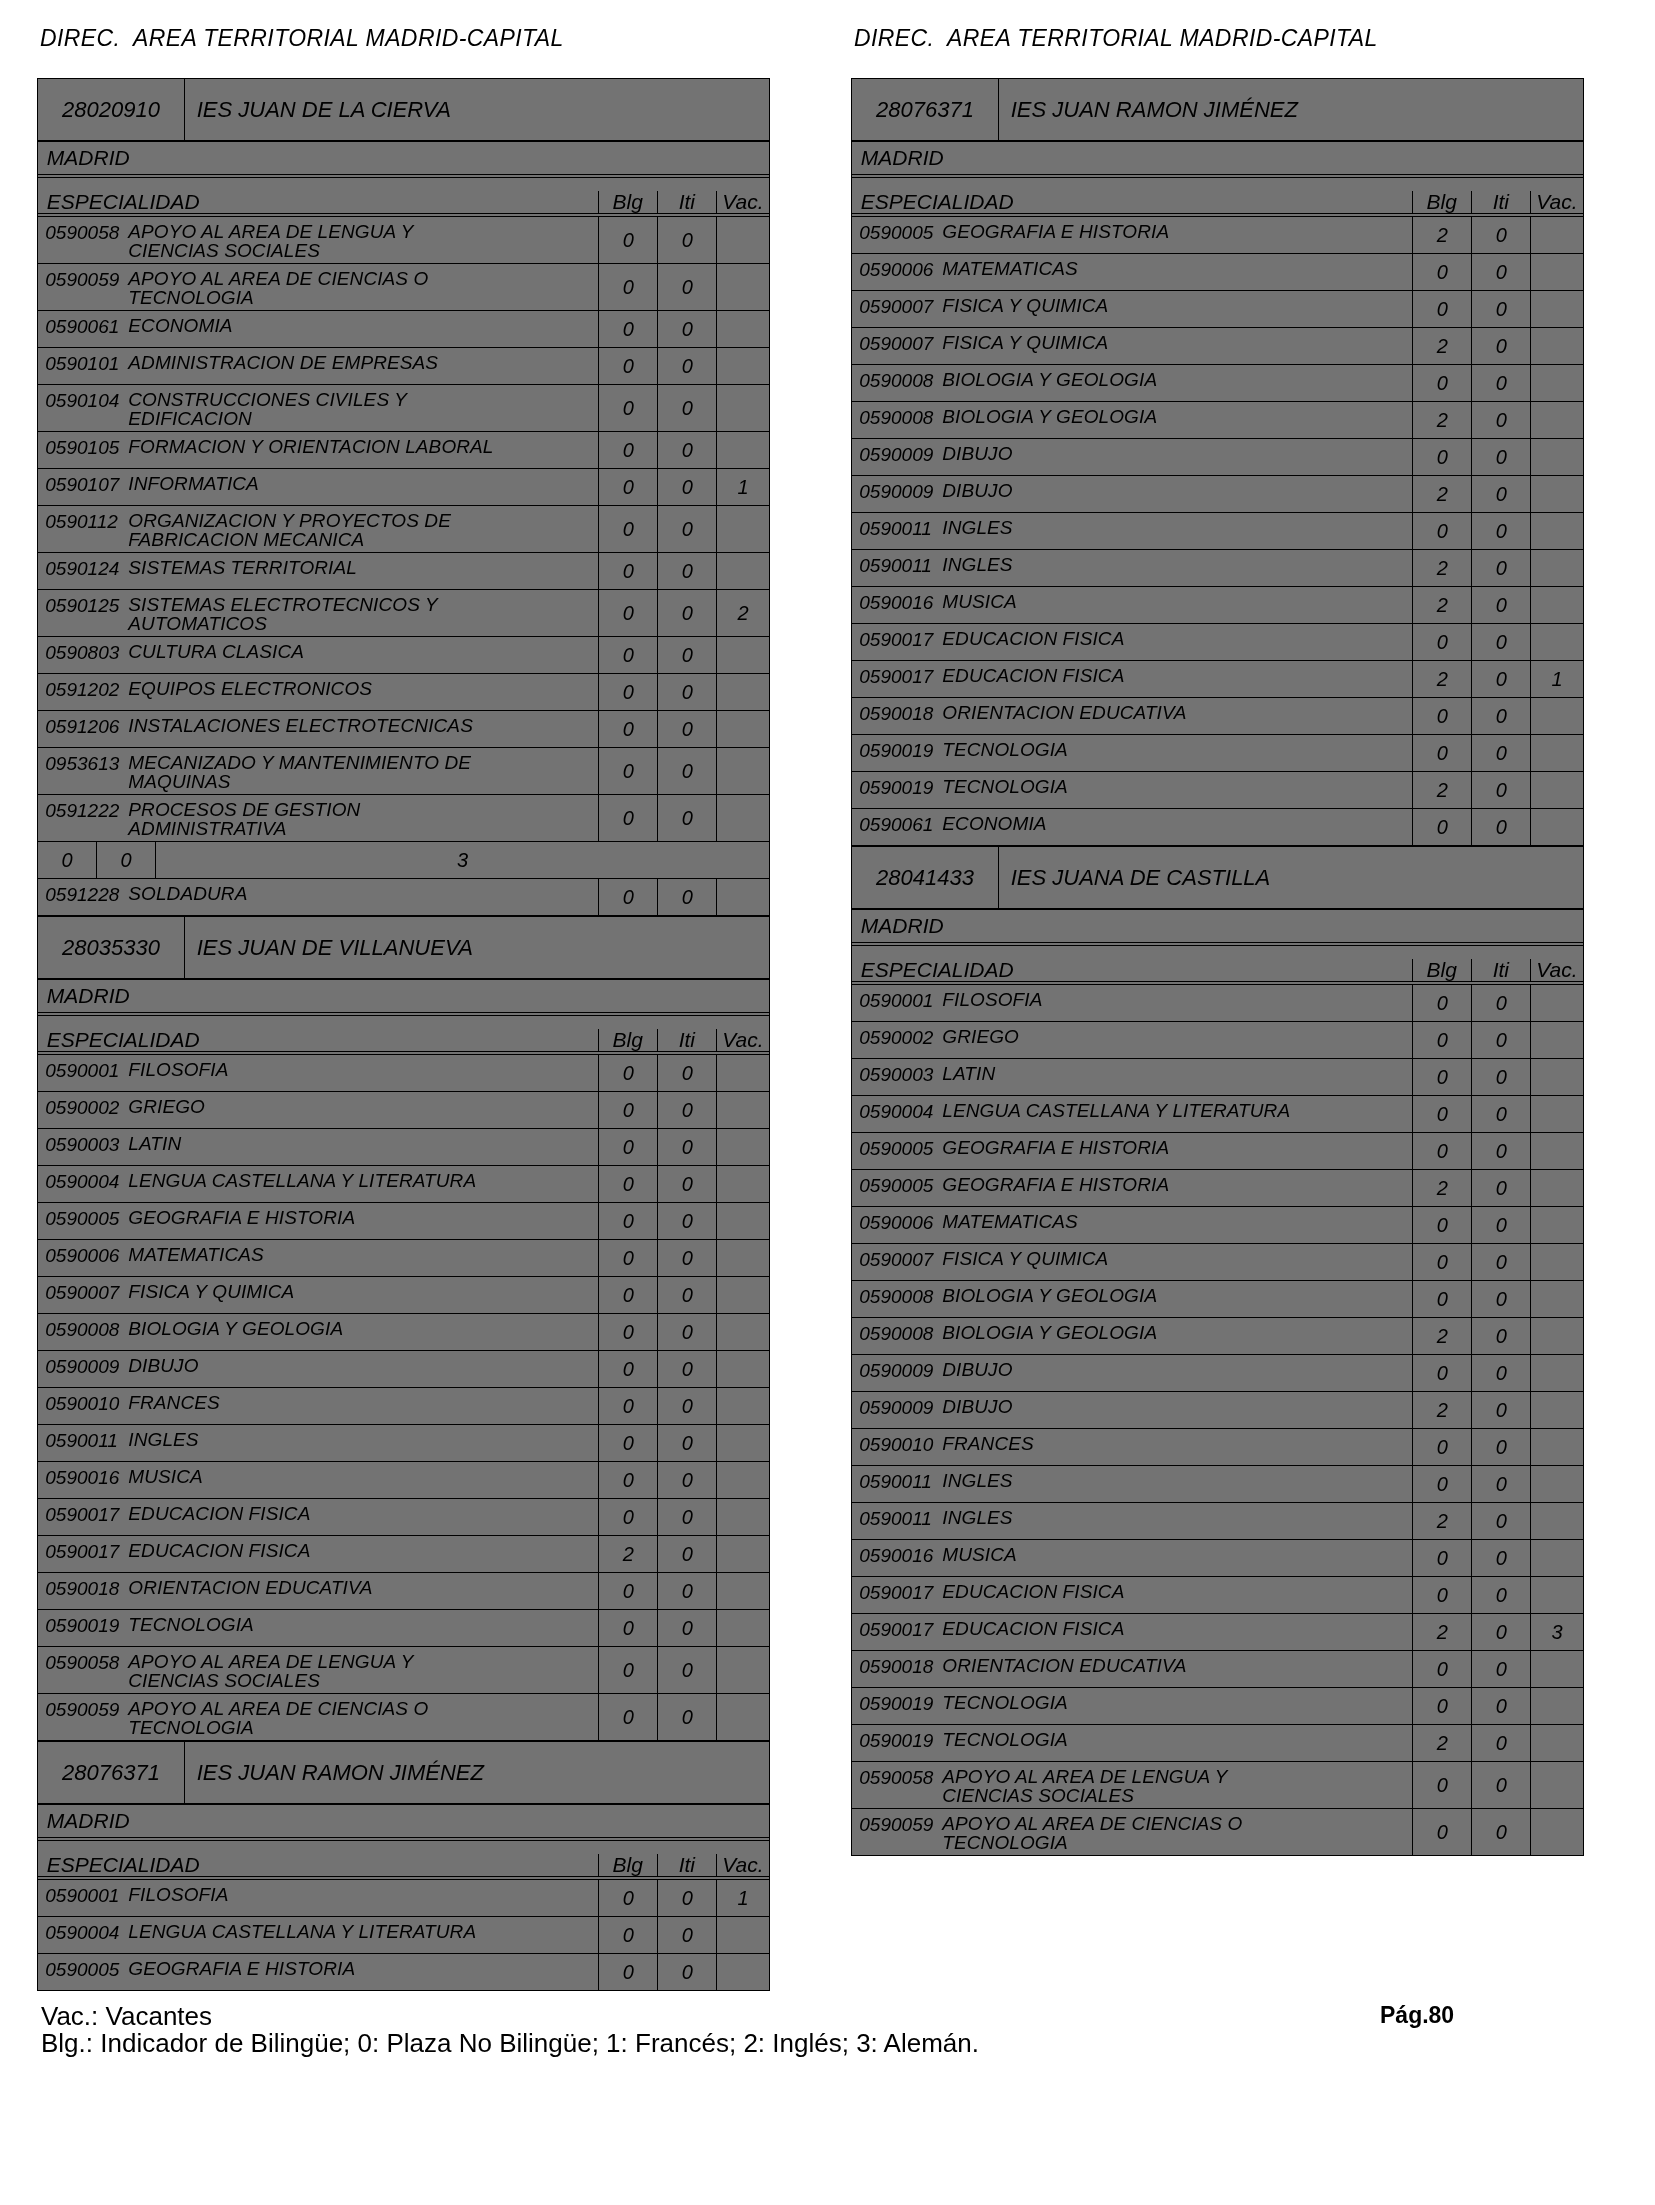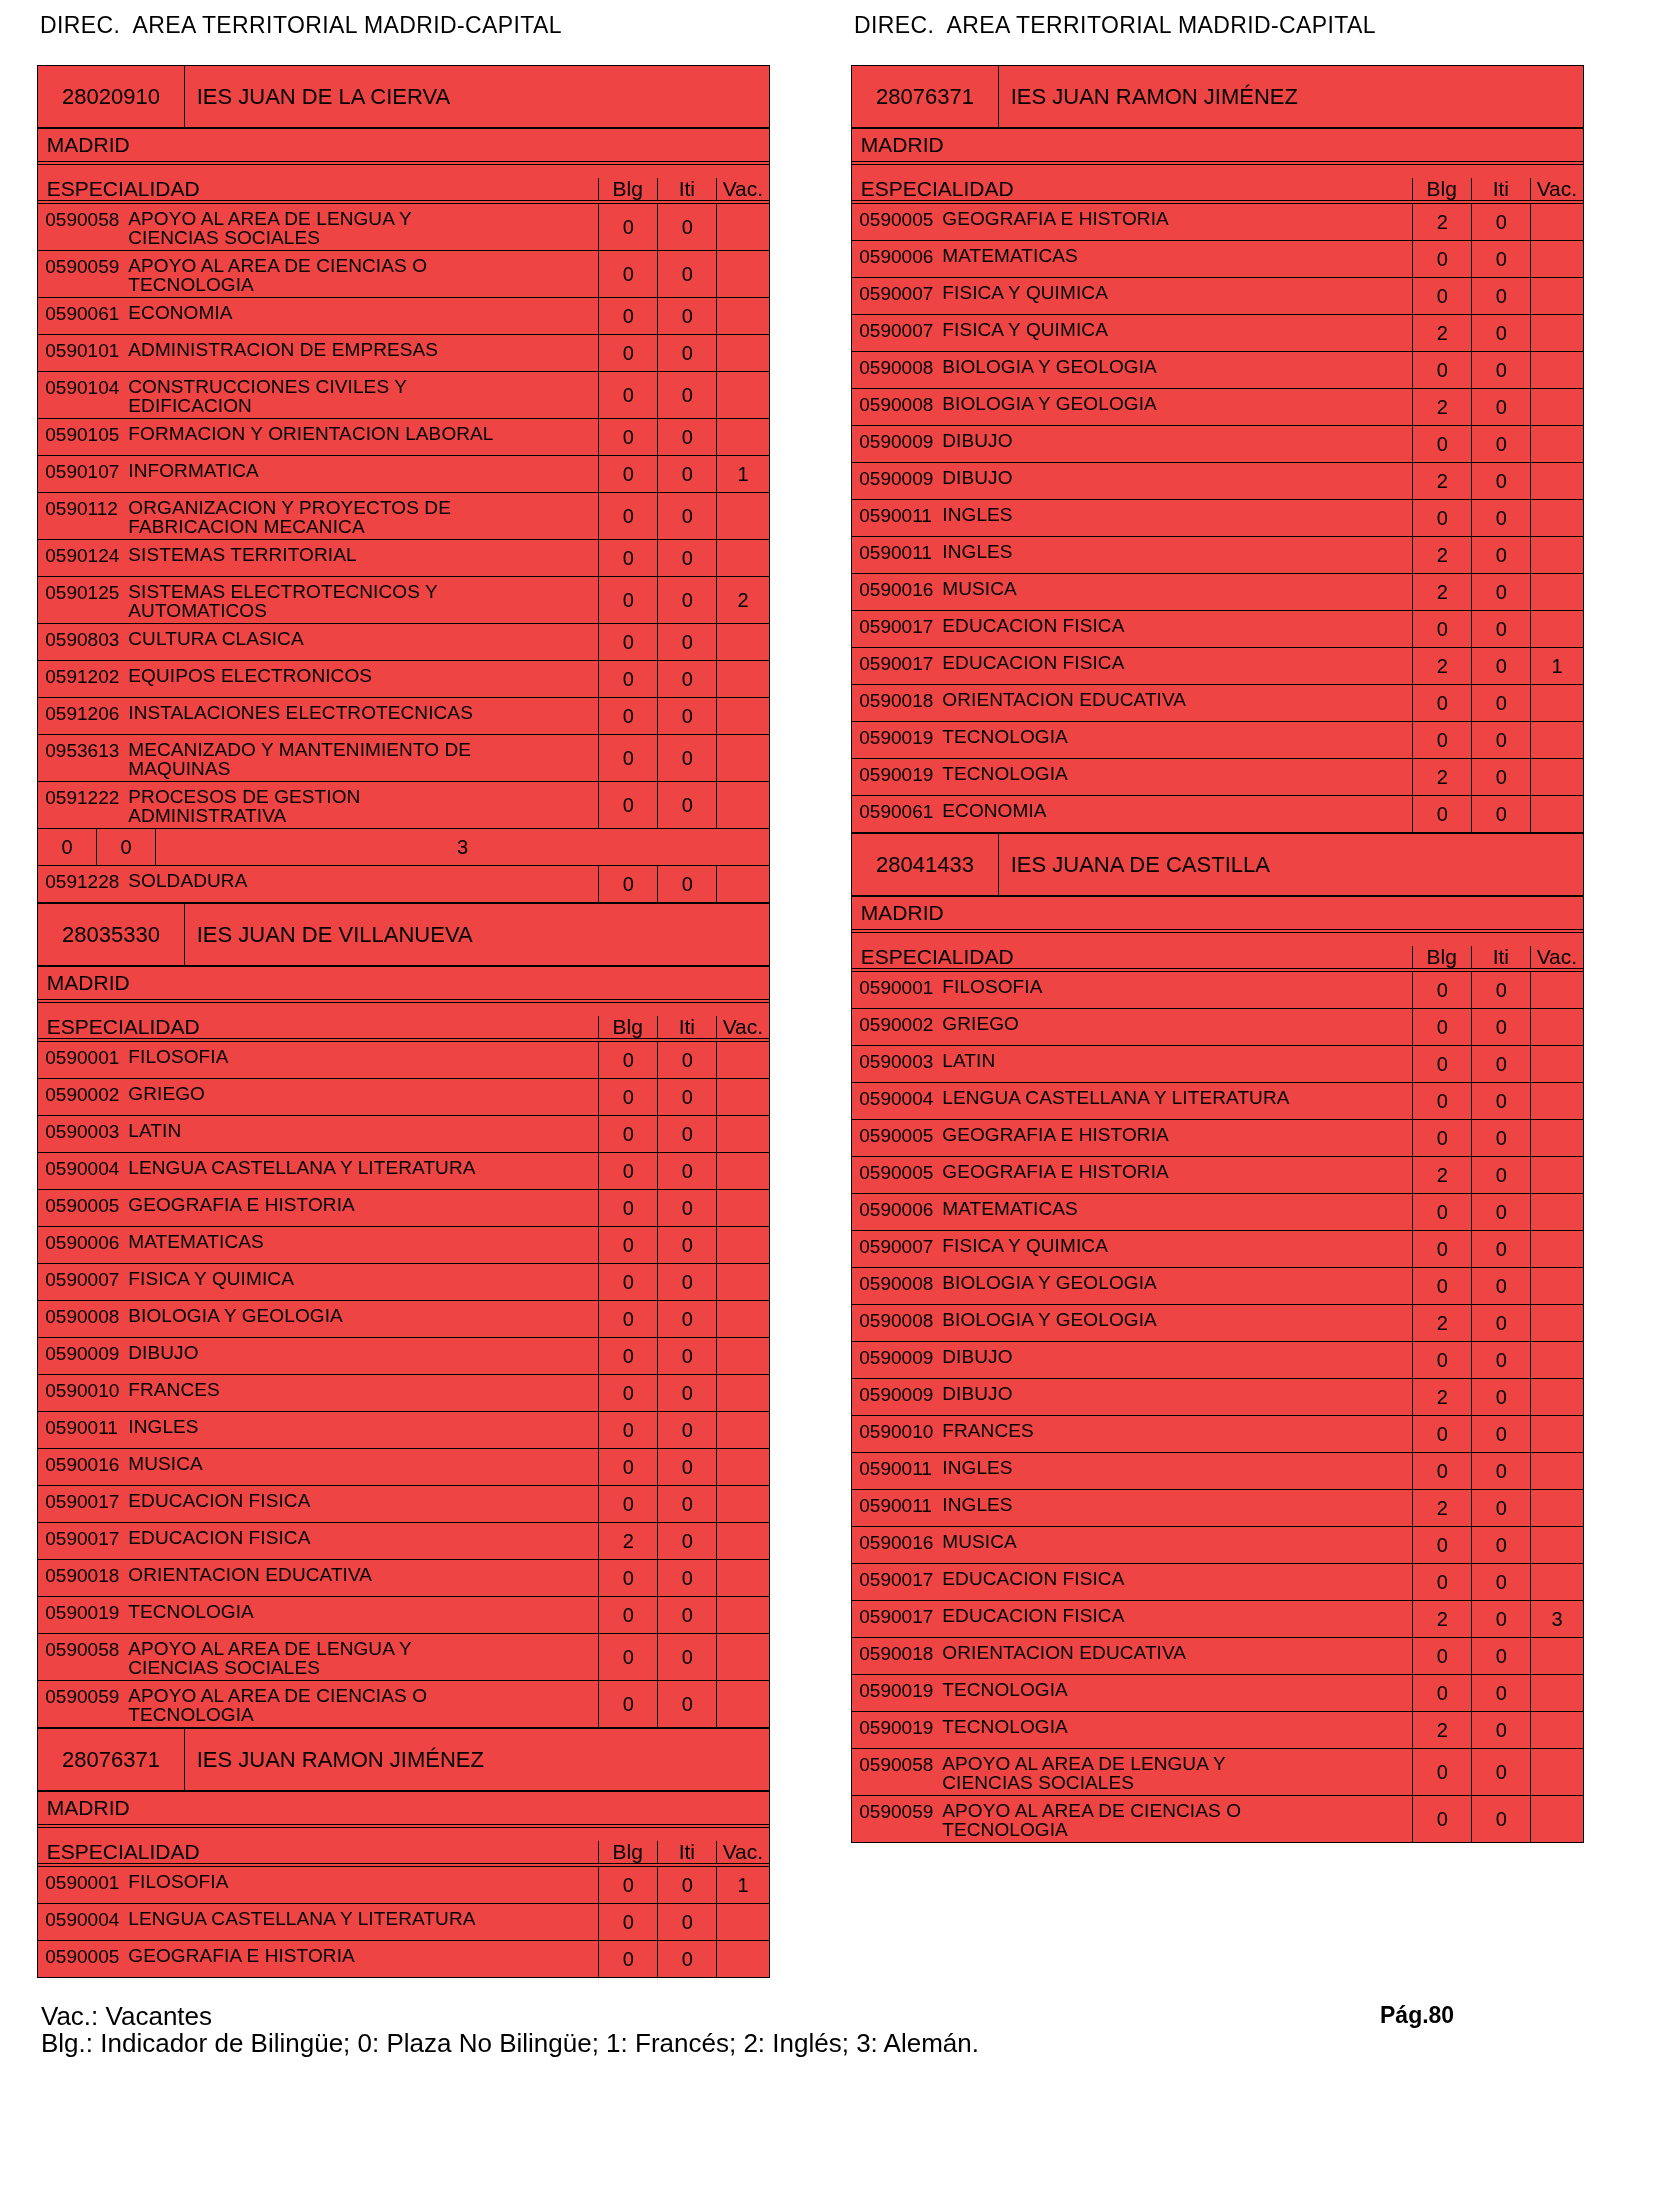--- a/index.html
+++ b/index.html
@@ -1,26 +1,26 @@
 <!DOCTYPE html>
 <html style="font-size:11.7px"><head>
 <meta charset="utf-8">
 <style>
   html,body{margin:0;padding:0;}
   body{
     width:1655px;height:2205px;background:#ffffff;color:#000;
     position:relative;font-family:"Liberation Sans", sans-serif;
     -webkit-font-smoothing:antialiased;
   }
-  .col{position:absolute;top:5px;}
+  .col{position:absolute;top:18px;font-style:italic;}
   .col.left{left:37px;width:774px;}
   .col.right{left:851px;width:733px;}
   .col-title{font-size:23px;white-space:pre;margin:7.3px 0 26px 2.9px;letter-spacing:0.4px;}
   .blocks{width:733px;}
-  .school-block{border:1.5px solid #000;background:#ef4444;}
+  .school-block{border:1.5px solid #000;background:#737373;}
   .school-header{display:flex;height:61px;border-bottom:2.2px solid #000;}
   .school-code{flex:0 0 146px;border-right:1.5px solid #000;display:flex;align-items:center;justify-content:center;font-size:22px;}
   .school-name{flex:1;display:flex;align-items:center;padding-left:11.7px;font-size:22px;}
   .muni-row{height:32px;border-bottom:4.4px double #000;display:flex;align-items:center;padding-left:8.8px;font-size:21px;}
   .head-row{display:flex;height:35px;border-bottom:4.4px double #000;}
   .hc{display:flex;align-items:center;font-size:21px;margin-top:13px;}
   .w-espec{flex:0 0 560px;border-right:0.7px solid #000;}
   .w-blg{flex:0 0 58px;border-right:0.7px solid #000;}
   .w-iti{flex:0 0 58px;border-right:0.7px solid #000;}
   .w-vac{flex:1 1 auto;}

